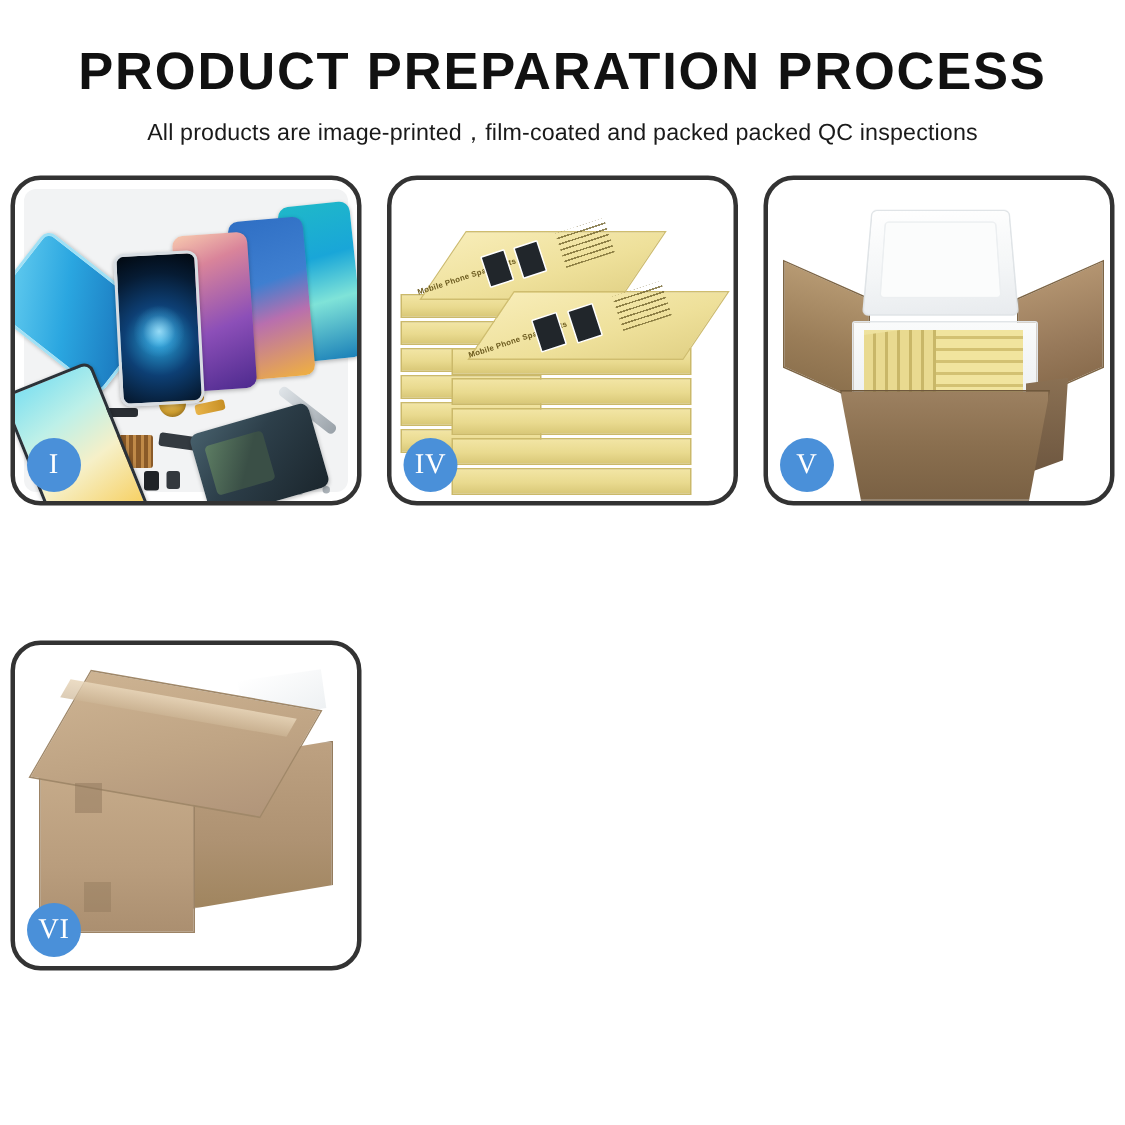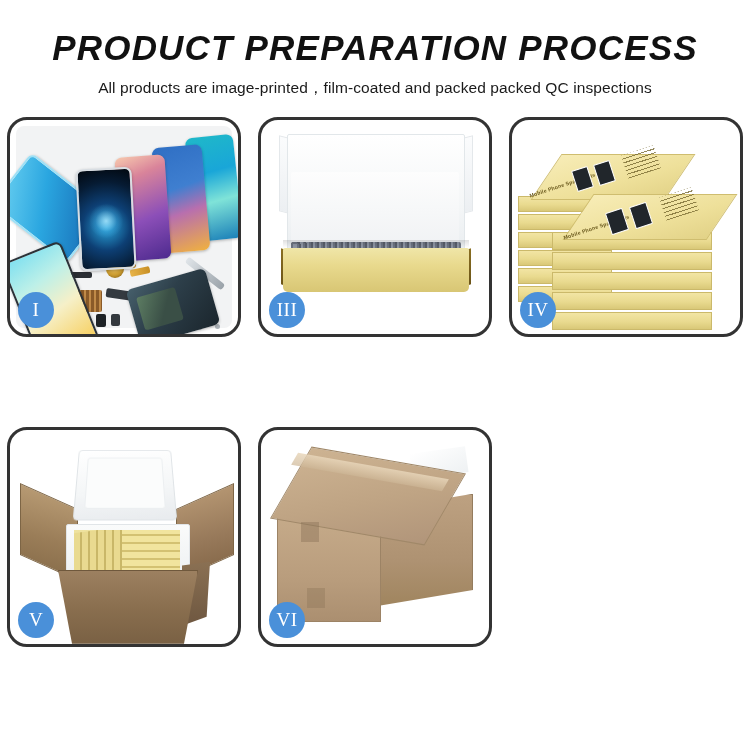--- a/index.html
+++ b/index.html
@@ -22,21 +22,20 @@
     padding-top: 30px;
     text-align: center;
   }
   .title {
     font-size: 35px;
     font-weight: bold;
     letter-spacing: 1.2px;
     color: #111111;
     line-height: 1.05;
     white-space: nowrap;
-    font-style: italic;
   }
   .subtitle {
     margin-top: 11px;
     font-size: 15.5px;
     font-weight: normal;
     color: #1a1a1a;
     letter-spacing: .1px;
     white-space: nowrap;
   }
 
@@ -439,34 +438,20 @@
       <div class="part pt-chip"></div>
       <div class="part pt-tool"></div>
       <div class="part pt-screw1"></div>
       <div class="part pt-screw2"></div>
       <div class="part pt-screw3"></div>
     </div>
     <div class="badge">I</div>
   </div>
 
 
-  <div class="panel">
-    <div class="panel-stage">
-      <div class="p3-lidflapL"></div>
-      <div class="p3-lidflapR"></div>
-      <div class="p3-lidback"></div>
-      <div class="p3-foam"></div>
-      <div class="p3-cornerL"></div>
-      <div class="p3-cornerR"></div>
-      <div class="p3-trayin"></div>
-      <div class="p3-trayshadow"></div>
-      <div class="p3-tray"></div>
-    </div>
-    <div class="badge">III</div>
-  </div>
 
   <div class="panel">
     <div class="panel-stage p4">
 
       <div class="bx" style="left:6px;top:76px;width:92px;height:14px;"></div>
       <div class="bx" style="left:6px;top:94px;width:92px;height:14px;"></div>
       <div class="bx" style="left:6px;top:112px;width:92px;height:14px;"></div>
       <div class="bx" style="left:6px;top:130px;width:92px;height:14px;"></div>
       <div class="bx" style="left:6px;top:148px;width:92px;height:14px;"></div>
       <div class="bx" style="left:6px;top:166px;width:92px;height:14px;"></div>

